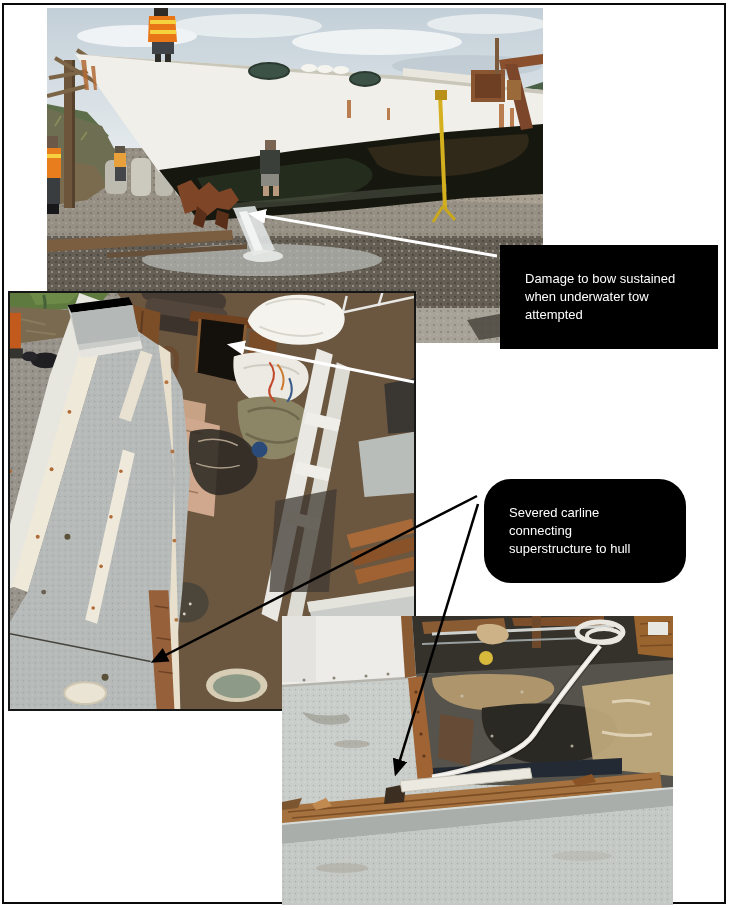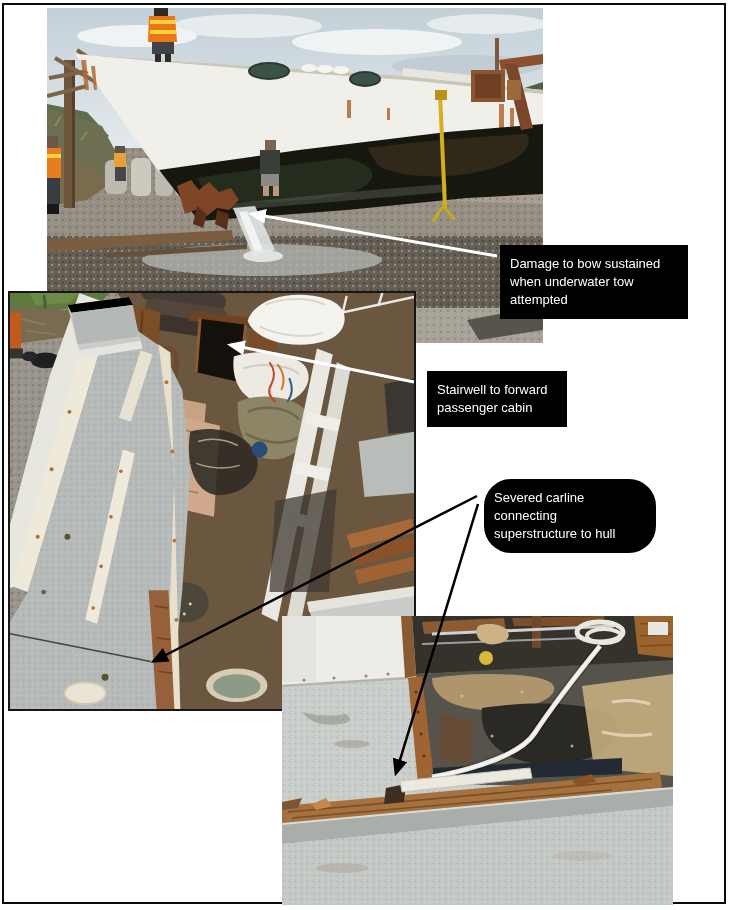--- a/index.html
+++ b/index.html
@@ -7,21 +7,21 @@
         font-family:"Liberation Sans","DejaVu Sans",sans-serif;overflow:hidden;}
   #frame{position:absolute;left:2px;top:3px;width:724px;height:901px;
          border:2px solid #0a0a0a;box-sizing:border-box;pointer-events:none;}
   .photo{position:absolute;overflow:hidden;}
   #photo-1{left:47px;top:8px;width:496px;height:335px;z-index:1;}
   #photo-2{left:8px;top:291px;width:408px;height:420px;z-index:2;
            border:2px solid #161616;box-sizing:border-box;}
   #photo-3{left:282px;top:616px;width:391px;height:289px;z-index:3;}
   .photo svg{display:block;width:100%;height:100%;}
   .callout{position:absolute;z-index:4;background:#000000;color:#ffffff;
-           font-size:13px;line-height:18px;padding:10px;white-space:pre-line;}
+           font-size:13px;line-height:18px;padding:25px;white-space:pre-line;}
   #callout-1{left:500px;top:245px;width:168px;}
   #callout-2{left:427px;top:371px;width:120px;}
   #callout-3{left:484px;top:479px;width:152px;border-radius:27px;}
   #arrows{position:absolute;left:0;top:0;width:731px;height:910px;z-index:5;pointer-events:none;}
 </style>
 </head>
 <body>
 
 <div id="page">
   <div id="frame"></div>
@@ -420,22 +420,20 @@
         <polygon points="0,228 391,190 391,289 0,289" fill="url(#p3spk)"></polygon>
         <ellipse cx="60" cy="252" rx="26" ry="5" fill="#a8a396" opacity="0.5"></ellipse>
         <ellipse cx="300" cy="240" rx="30" ry="5" fill="#b2ac9e" opacity="0.4"></ellipse>
       </g>
     </svg>
   </div>
 
   <div id="callout-1" class="callout">Damage to bow sustained
 when underwater tow
 attempted</div>
-  <div id="callout-2" class="callout">Stairwell to forward
-passenger cabin</div>
   <div id="callout-3" class="callout">Severed carline
 connecting
 superstructure to hull</div>
 
   <svg id="arrows">
     <defs>
       <marker id="headW" markerWidth="6" markerHeight="5" refX="4.6" refY="2.5" orient="auto">
         <polygon points="0,0 6,2.5 0,5" fill="#ffffff"></polygon>
       </marker>
       <marker id="headB" markerWidth="7" markerHeight="6" refX="5.5" refY="3" orient="auto">

